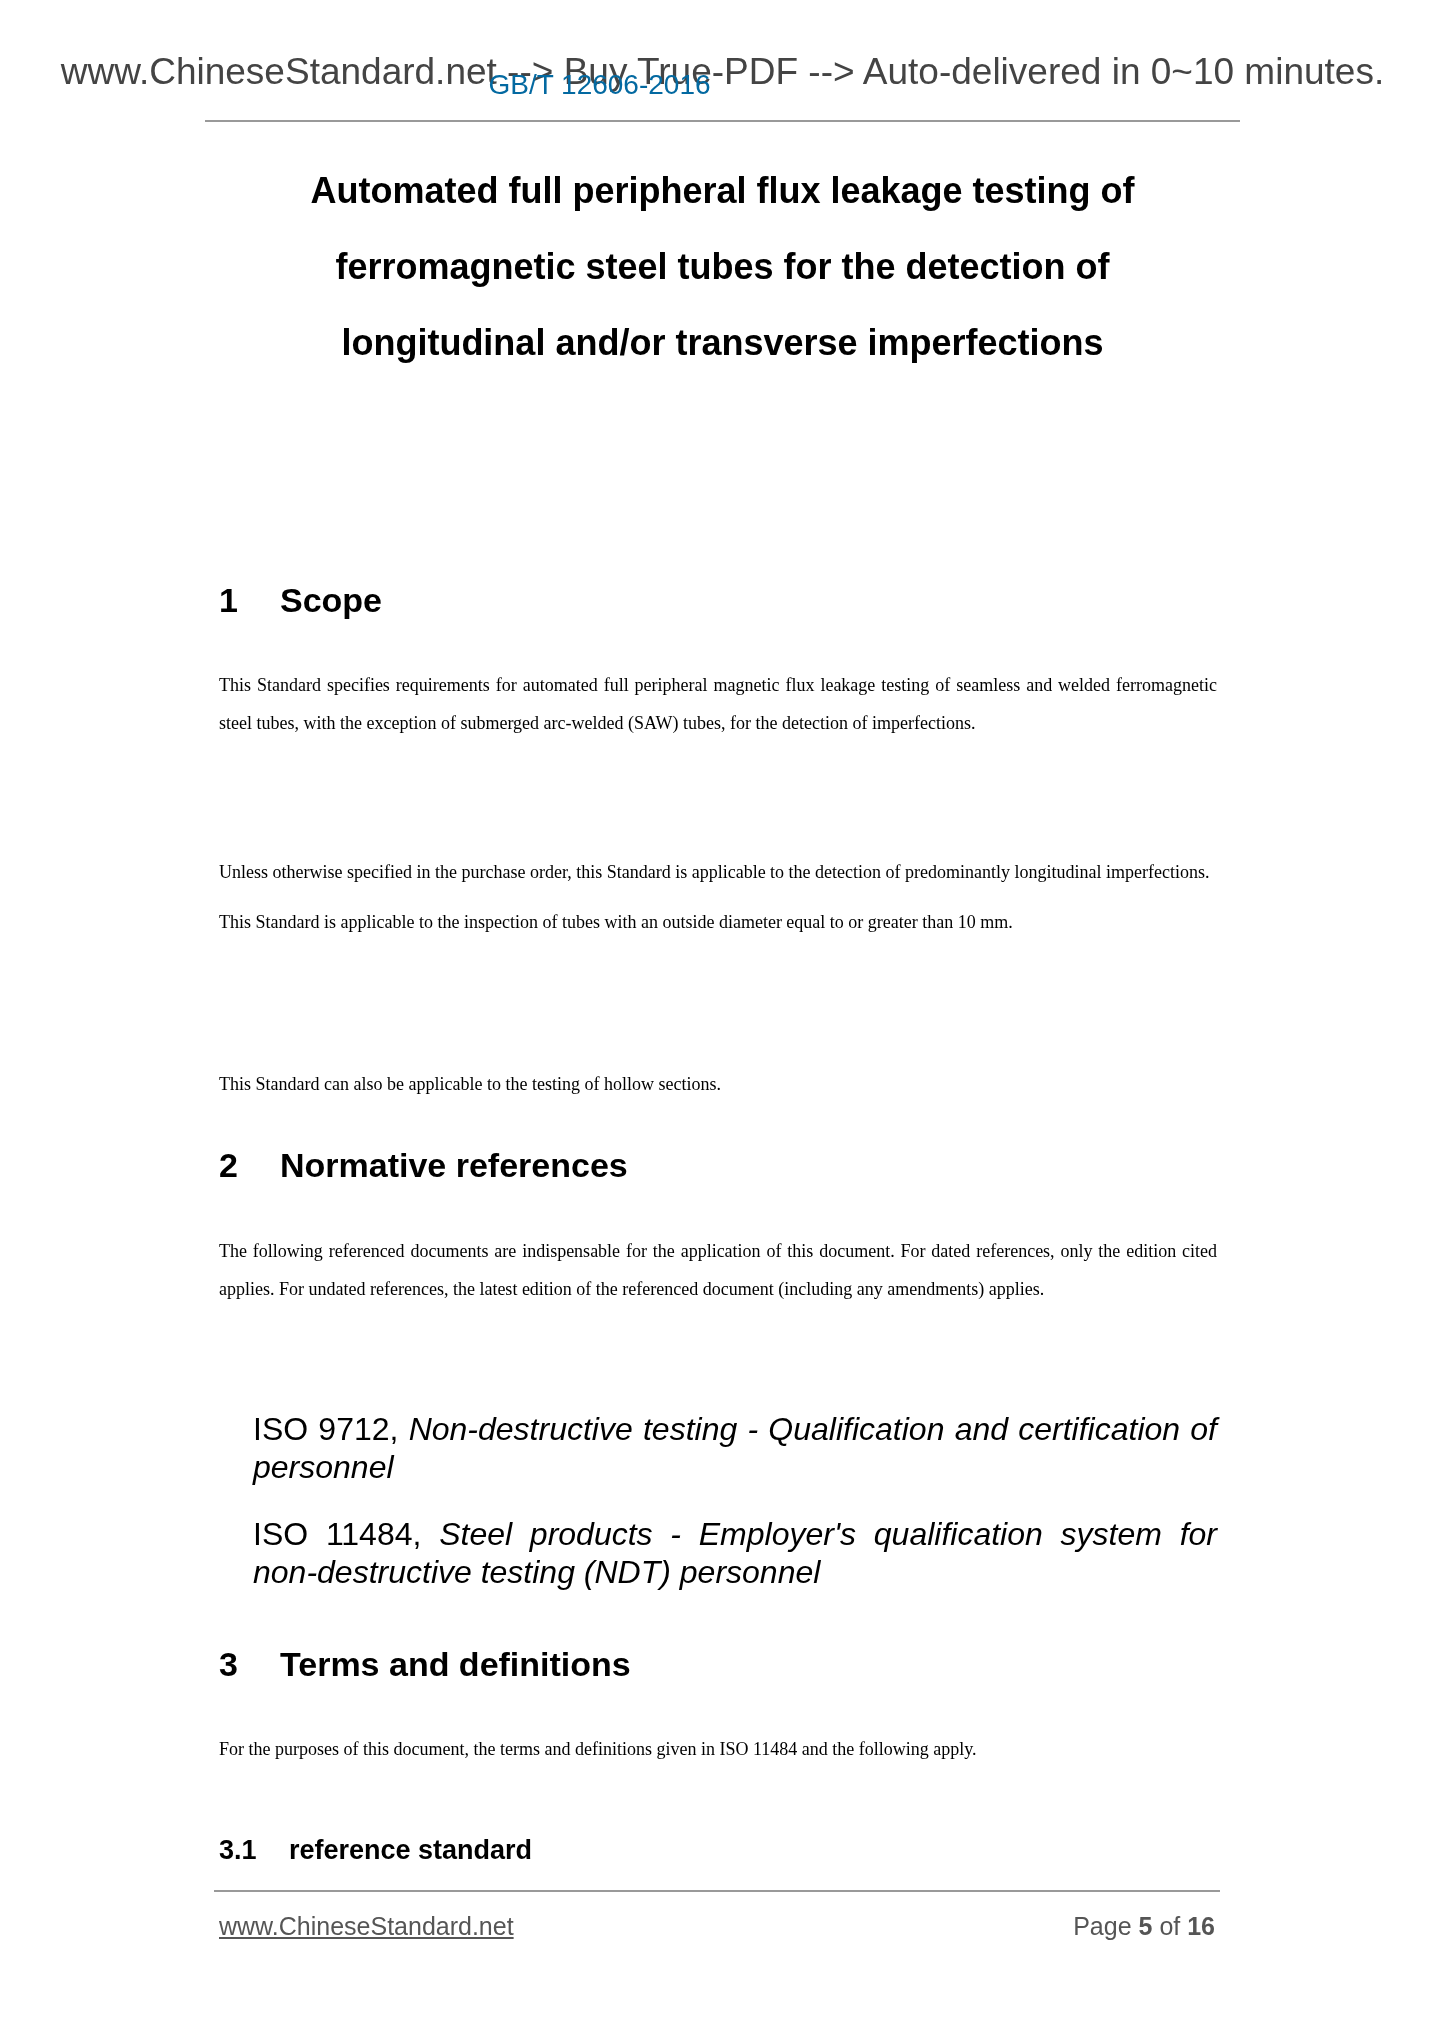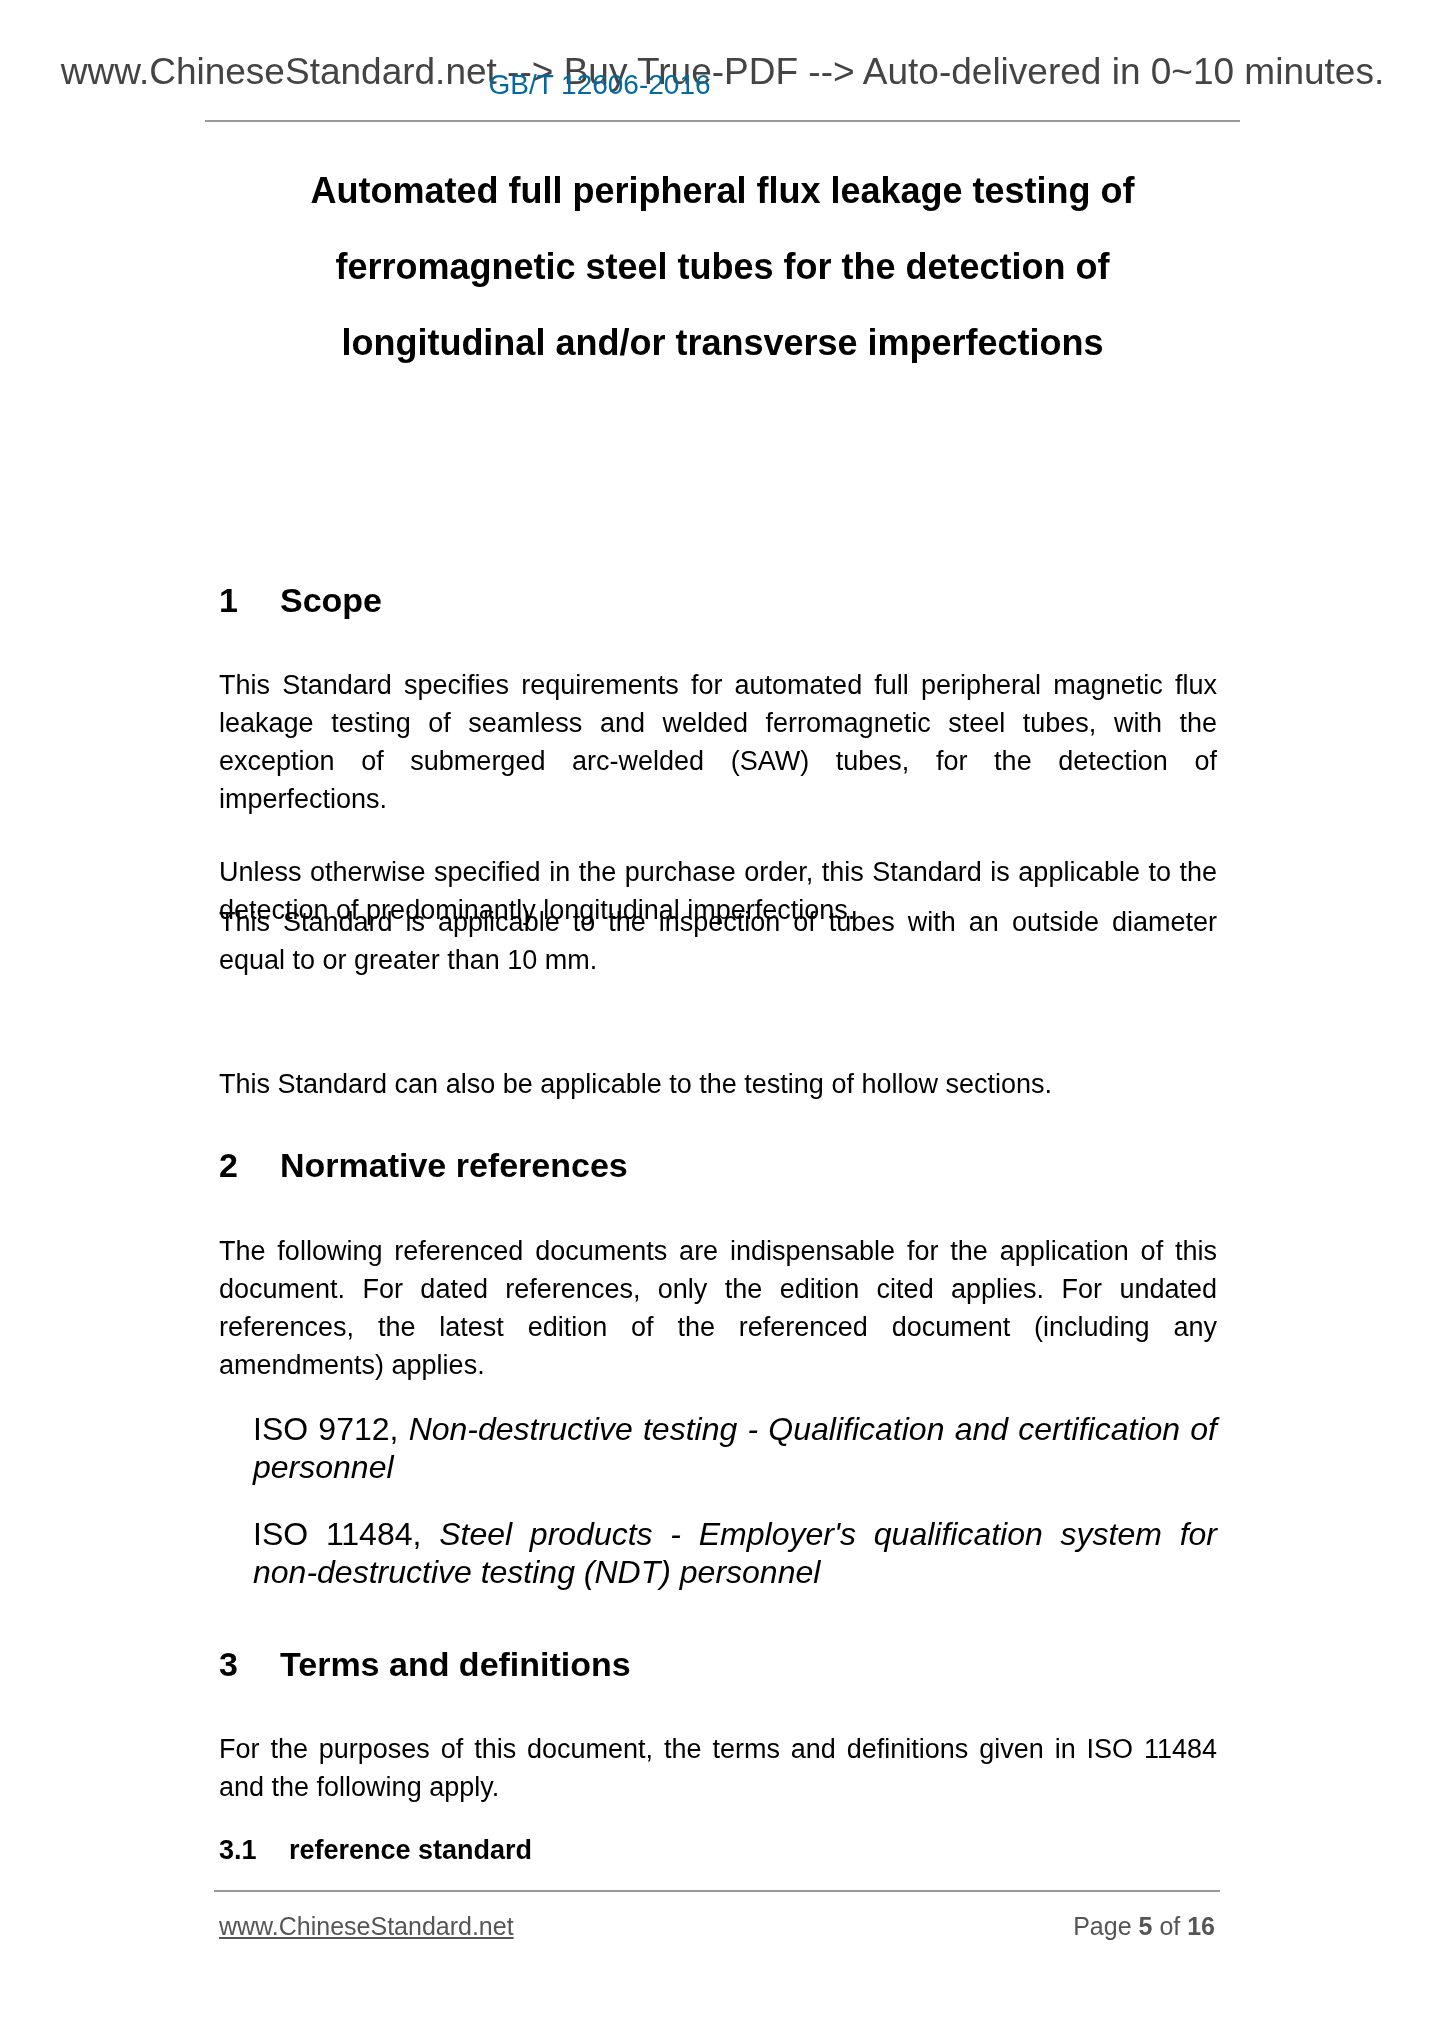--- a/index.html
+++ b/index.html
@@ -8,21 +8,21 @@
   .abs { position:absolute; }
   .hdr { left:0; width:1445px; top:52px; text-align:center; font-size:37px; color:#444; line-height:40px; white-space:nowrap; }
   .hdr-std { left:0; width:1203px; top:70px; text-align:center; font-size:28px; color:#0369a1; line-height:30px; padding-left:0; }
   .hdr-std span { position:relative; left:-2px; }
   .rule { height:0; border-top:2px solid #999; }
   .title { left:200px; width:1045px; top:153px; text-align:center; font-weight:bold; font-size:36px; line-height:76px; }
   .h1 { left:219px; font-weight:bold; font-size:34px; line-height:40px; white-space:nowrap; }
   .h1 .num { display:inline-block; width:61px; }
   .h2 { left:219px; font-weight:bold; font-size:27px; line-height:38px; white-space:nowrap; }
   .h2 .num { display:inline-block; width:70px; }
-  .p { left:219px; width:998px; font-size:27px; line-height:38px; text-align:justify; }
+  .p { left:219px; width:998px; font-size:18px; line-height:38px; text-align:justify;font-family:Liberation Serif, serif; }
   .ref { left:253px; width:964px; font-size:32px; line-height:38px; text-align:justify; }
   .ref i { font-style:italic; }
   .foot-link { left:219px; top:1909px; font-size:25px; line-height:34px; color:#555; text-decoration:underline; }
   .foot-page { left:1000px; width:215px; top:1909px; font-size:25px; line-height:34px; color:#555; text-align:right; }
   .foot-page b { font-weight:bold; }
 </style>
 </head>
 <body>
 
 <div class="abs hdr">www.ChineseStandard.net --&gt; Buy True-PDF --&gt; Auto-delivered in 0~10 minutes.</div>

